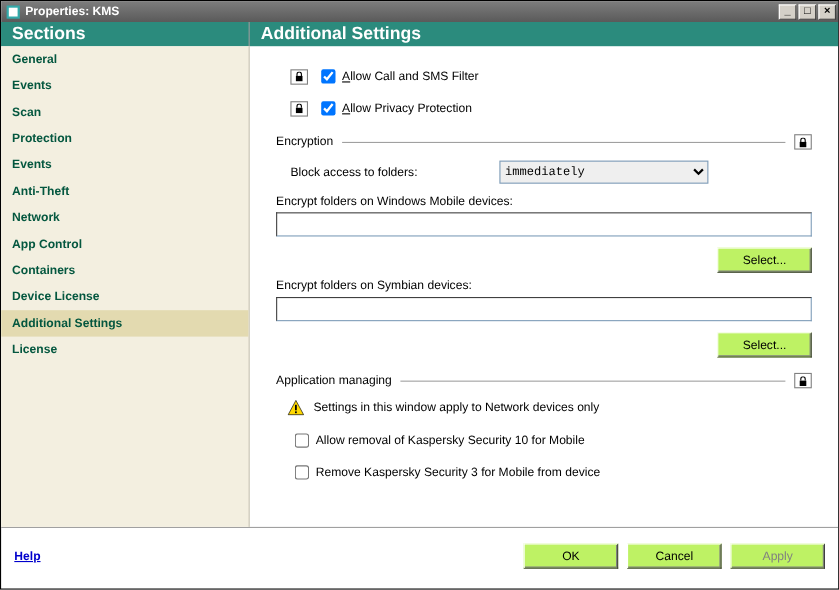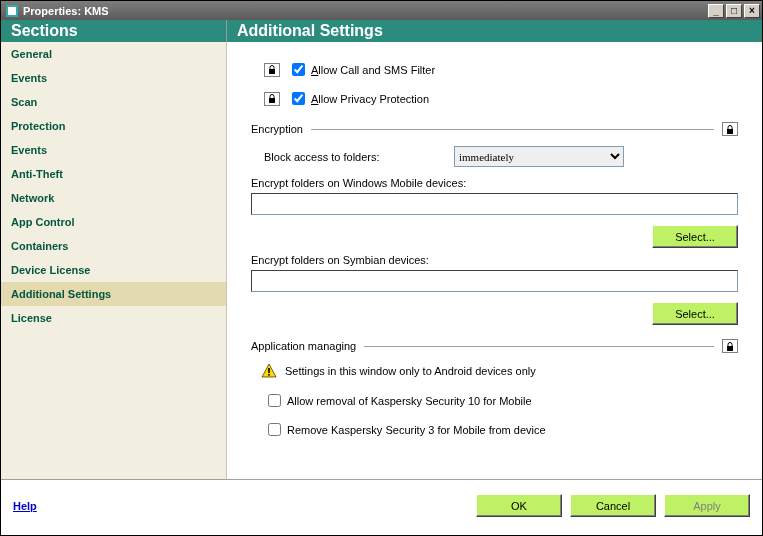--- a/index.html
+++ b/index.html
@@ -116,23 +116,23 @@
   width: 100%;
   height: 22px;
   border: 1px solid #7f9db9;
   border-top-color: #404040;
   border-left-color: #404040;
   padding: 2px 4px;
   font-family: inherit; font-size: 11px;
 }
 .selectbox {
   height: 21px;
-  width: 170px;
+  width: 190px;
   border: 1px solid #7f9db9;
-  font-family: Liberation Serif, serif; font-size: 11px;
+  font-family: Liberation Mono, monospace; font-size: 11px;
 }
 .btnrow { display: flex; justify-content: flex-end; margin-top: 10px; }
 .btn {
   min-width: 86px;
   height: 23px;
   background: #bef264;
   border: 1px solid #fff;
   border-right-color: #404040;
   border-bottom-color: #404040;
   box-shadow: inset -1px -1px 0 #808080;
@@ -268,21 +268,21 @@
     </div>
 
     <div class="warnrow">
       <span class="warnicon">
         <svg width="16" height="16" viewBox="0 0 16 16">
             <polygon points="8,1 15,14 1,14" fill="#ffd800" stroke="#000" stroke-width="0.6"></polygon>
             <rect x="7.2" y="5" width="1.6" height="5" fill="#000"></rect>
             <rect x="7.2" y="11" width="1.6" height="1.6" fill="#000"></rect>
           </svg>
       </span>
-      <span>Settings in this window only to Android devices only</span>
+      <span>Settings in this window apply to Network devices only</span>
     </div>
 
     <div class="row">
       <input type="checkbox" class="chk" style="">
       <label>Allow removal of Kaspersky Security 10 for Mobile</label>
     </div>
 
     <div class="row" style="margin-bottom:0;">
       <input type="checkbox" class="chk" style="">
       <label>Remove Kaspersky Security 3 for Mobile from device</label>

